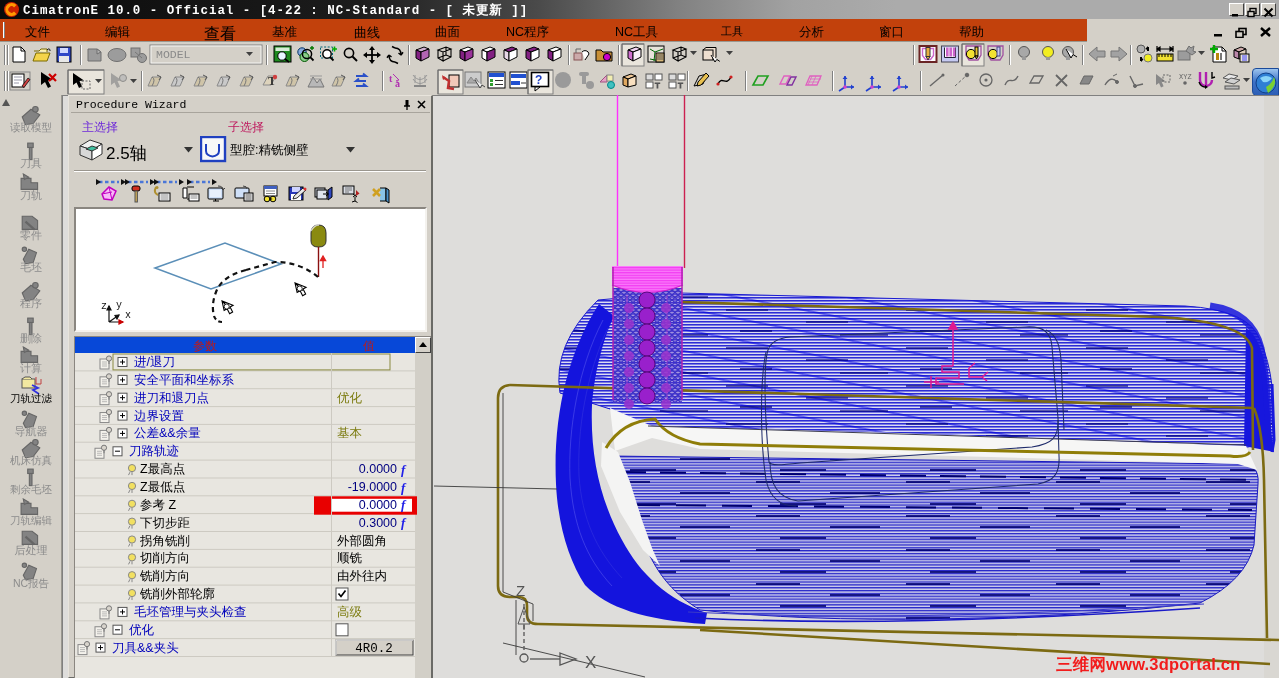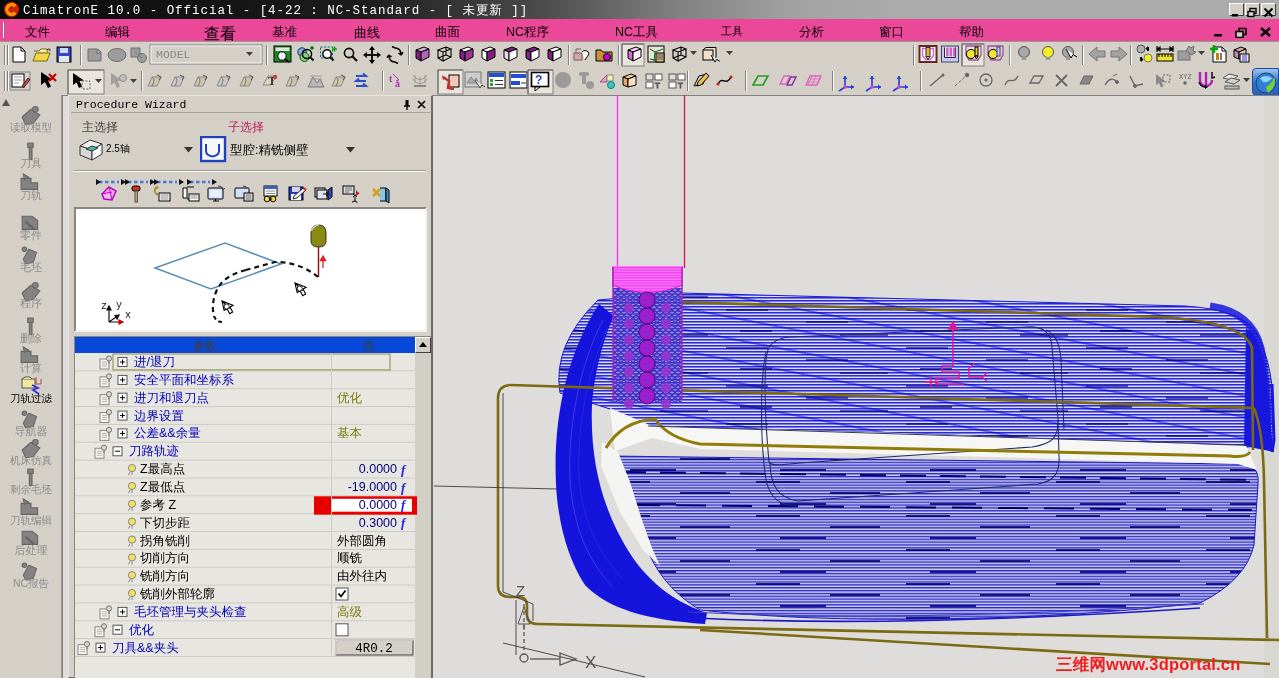--- a/index.html
+++ b/index.html
@@ -6,33 +6,33 @@
 #app{position:relative;width:1279px;height:678px;background:#d4d0c8;font-family:"Liberation Sans",sans-serif}
 .abs{position:absolute}
 .btn3d{background:#d4d0c8;border-top:1px solid #fff;border-left:1px solid #fff;border-right:1px solid #404040;border-bottom:1px solid #404040}
 </style></head><body>
 <div id="app">
 <div class="abs" style="left:0;top:0;width:1279px;height:19px;background:linear-gradient(to right,#0a0a0a 0%,#1c1c1c 28%,#4a4a4a 42%,#818181 53%,#a2a2a2 62%,#ababab 70%,#ababab 100%)">
 <svg class="abs" style="left:3px;top:1px" width="17" height="17" viewBox="0 0 17 17">
 <circle cx="8.5" cy="8.5" r="7.5" fill="#cc2200"></circle>
 <path d="M13.5 4 A6.5 6.5 0 1 0 13.5 13 L11 10.6 A3.2 3.2 0 1 1 11 6.4 Z" fill="#ff9900"></path>
 </svg>
-<div class="abs" style="left:23px;top:2px;color:#fff;font-family:'Liberation Mono',monospace;font-weight:normal;font-size:12.5px;letter-spacing:0.95px;white-space:pre">CimatronE 10.0 - Official - [4-22 : NC-Standard - [ 未更新 ]]</div>
+<div class="abs" style="left:23px;top:2px;color:#fff;font-family:'Liberation Mono',monospace;font-weight:bold;font-size:12.5px;letter-spacing:0.95px;white-space:pre">CimatronE 10.0 - Official - [4-22 : NC-Standard - [ 未更新 ]]</div>
       <div class="abs btn3d" style="left:1229px;top:3px;width:15px;height:13px"><svg width="13" height="11" viewBox="0 0 13 11">
           <rect x="2" y="7" width="6" height="2.5" fill="#000"></rect>
         </svg></div>
       <div class="abs btn3d" style="left:1245px;top:3px;width:15px;height:13px"><svg width="13" height="11" viewBox="0 0 13 11">
           <rect x="4" y="1.5" width="6" height="5" fill="none" stroke="#000" stroke-width="1.4"></rect>
           <rect x="2" y="4.5" width="6" height="5" fill="#d4d0c8" stroke="#000" stroke-width="1.4"></rect>
         </svg></div>
       <div class="abs btn3d" style="left:1261px;top:3px;width:15px;height:13px"><svg width="13" height="11" viewBox="0 0 13 11">
           <path d="M2.5 1.5 L10.5 9.5 M10.5 1.5 L2.5 9.5" stroke="#000" stroke-width="2"></path>
         </svg></div>
     </div>
-    <div class="abs" style="left:0;top:19px;width:1279px;height:23px;background:#ec4899;border-bottom:1px solid #9a9890">
+    <div class="abs" style="left:0;top:19px;width:1087px;height:23px;background:#c2410c;border-bottom:1px solid #9a9890">
 <div class="abs" style="left:3px;top:3px;width:2px;height:16px;border-left:1px solid #fff;border-right:1px solid #808080"></div>
       <div class="abs" style="left:25px;top:5px;font-size:12.5px;color:#000">文件</div>
       <div class="abs" style="left:105px;top:5px;font-size:12.5px;color:#000">编辑</div>
       <div class="abs" style="left:204px;top:5px;font-size:16px;color:#000">查看</div>
       <div class="abs" style="left:272px;top:5px;font-size:12.5px;color:#000">基准</div>
       <div class="abs" style="left:354px;top:5px;font-size:13px;color:#000">曲线</div>
       <div class="abs" style="left:435px;top:5px;font-size:12.5px;color:#000">曲面</div>
       <div class="abs" style="left:506px;top:5px;font-size:12.5px;color:#000">NC程序</div>
       <div class="abs" style="left:615px;top:5px;font-size:12.5px;color:#000">NC工具</div>
       <div class="abs" style="left:721px;top:5px;font-size:11px;color:#000">工具</div>
@@ -718,29 +718,29 @@
     <div class="abs" style="left:68px;top:95px;width:365px;height:583px;background:#d4d0c8;
  border-top:1px solid #e8e4dc;border-left:1px solid #e8e4dc;border-right:2px solid #6a6a66;border-bottom:1px solid #6a6a66"></div>
     <div class="abs" style="left:71px;top:97px;width:359px;height:16px;background:#d4d0c8;border-bottom:1px solid #a8a49c">
 <span style="position:absolute;left:5px;top:1px;font-family:'Liberation Mono',monospace;font-size:11.5px;font-weight:normal;color:#000">Procedure Wizard</span>
 <svg class="abs" style="left:332px;top:2px" width="24" height="12" viewBox="0 0 24 12">
 <path d="M4 1 v6 M1 7 h6 M4 7 v4" stroke="#000" stroke-width="1.3" fill="none"></path>
         <rect x="2.5" y="1" width="3" height="6" fill="#000"></rect>
 <path d="M15 2 l7 7 M22 2 l-7 7" stroke="#000" stroke-width="1.6"></path>
 </svg>
     </div>
-    <div class="abs" style="left:82px;top:119px;font-size:12px;color:#404040">主选择</div>
+    <div class="abs" style="left:82px;top:119px;font-size:12px;color:#6d28d9">主选择</div>
     <div class="abs" style="left:228px;top:119px;font-size:12px;color:#be185d">子选择</div>
     <svg class="abs" style="left:76px;top:136px" width="30" height="28" viewBox="0 0 30 28">
 <path d="M4 10 L14 4 L26 8 L16 14 Z" fill="#f0f0f0" stroke="#333"></path>
 <path d="M4 10 L16 14 L16 24 L4 19 Z" fill="#d8d8d8" stroke="#333"></path>
 <path d="M16 14 L26 8 L26 18 L16 24 Z" fill="#fff" stroke="#333"></path>
 <path d="M10 13 L16 10 L22 12 L16 15 Z" fill="#40c0a0" stroke="#333"></path>
 </svg>
-    <div class="abs" style="left:106px;top:142px;font-size:10px;color:#000">2.5轴</div>
+    <div class="abs" style="left:106px;top:142px;font-size:17px;color:#000">2.5轴</div>
     <svg class="abs" style="left:184px;top:147px" width="10" height="6">
       <path d="M0 0 h9 l-4.5 5.5z" fill="#333"></path>
     </svg>
     <svg class="abs" style="left:200px;top:136px" width="27" height="27" viewBox="0 0 27 27">
 <rect x="1" y="1" width="24" height="24" fill="#f8f8f8" stroke="#2040c0" stroke-width="2.4"></rect>
 <path d="M6 8 v7 a6 5 0 0 0 13 0 v-7" fill="none" stroke="#2040c0" stroke-width="2"></path>
 </svg>
     <div class="abs" style="left:230px;top:142px;font-size:12.5px;color:#000">型腔:精铣侧壁</div>
     <svg class="abs" style="left:346px;top:147px" width="10" height="6">
       <path d="M0 0 h9 l-4.5 5.5z" fill="#333"></path>
@@ -852,21 +852,21 @@
         <path d="M109,322 V306 M109,322 l10,-7 M109,322 h14"></path>
         <path d="M109,306 l-2,4 h4z M119,315 l-4,0.5 l2,3.5z" fill="#111"></path>
         <path d="M123,322 l-4,-2 v4z" fill="#c00" stroke="#c00"></path>
       </g>
       <text x="101" y="309" font-size="10" fill="#111" font-family="Liberation Mono,monospace">z</text>
       <text x="116" y="308" font-size="10" fill="#111" font-family="Liberation Mono,monospace">y</text>
       <text x="125" y="318" font-size="10" fill="#111" font-family="Liberation Mono,monospace">x</text>
     </svg>
     <div class="abs" style="left:74px;top:336px;width:357px;height:342px;background:#e8e6e0;border:1px solid #8a8680;border-bottom:none"></div>
     <div class="abs" style="left:75px;top:337px;width:340px;height:16px;background:#0748d8"></div>
-<div class="abs" style="left:75px;top:337px;width:340px;height:25px;color:#404040;font-size:12px">
+<div class="abs" style="left:75px;top:337px;width:340px;height:25px;color:#b91c1c;font-size:12px">
 <span style="position:absolute;left:118px;top:1px">参数</span>
       <span style="position:absolute;left:288px;top:1px">值</span>
     </div>
 <div class="abs btn3d" style="left:415px;top:337px;width:16px;height:16px"><svg width="14" height="14">
         <path d="M7 4 l-4 5 h8z" fill="#000"></path>
       </svg></div>
 <div class="abs" style="left:415px;top:353px;width:16px;height:325px;background:#d2cfc7"></div>
     <svg class="abs" style="left:68px;top:330px" width="365" height="348" viewBox="68 330 365 348">
       <line x1="75" y1="370.9" x2="415" y2="370.9" stroke="#cdcac2" stroke-width="1"></line>
       <g transform="translate(100,356.0)">

